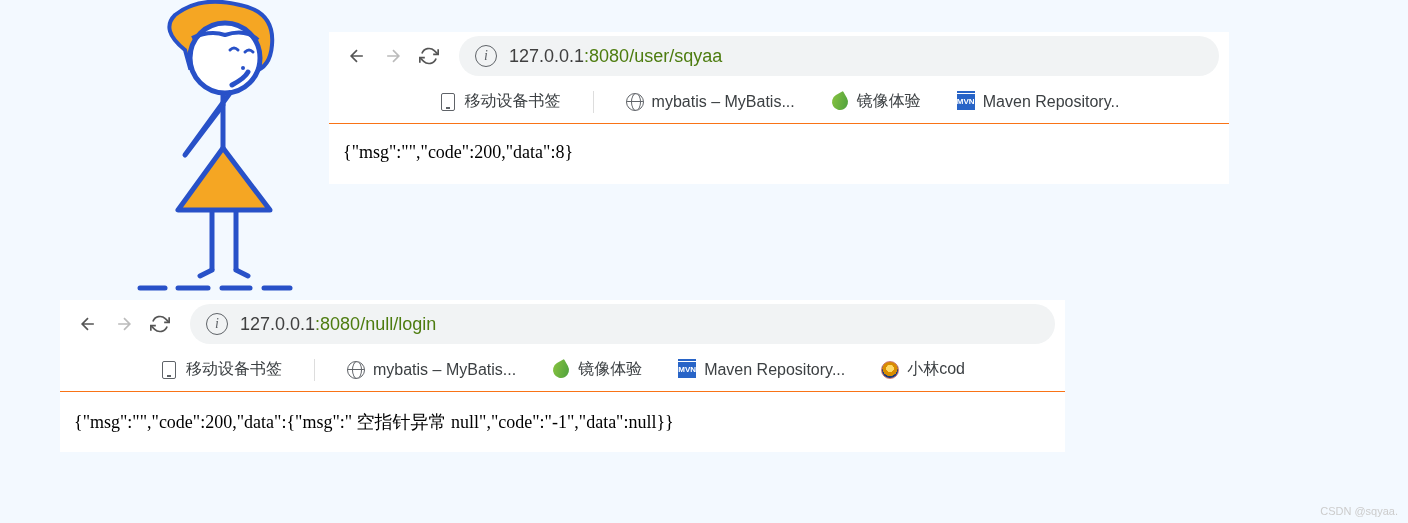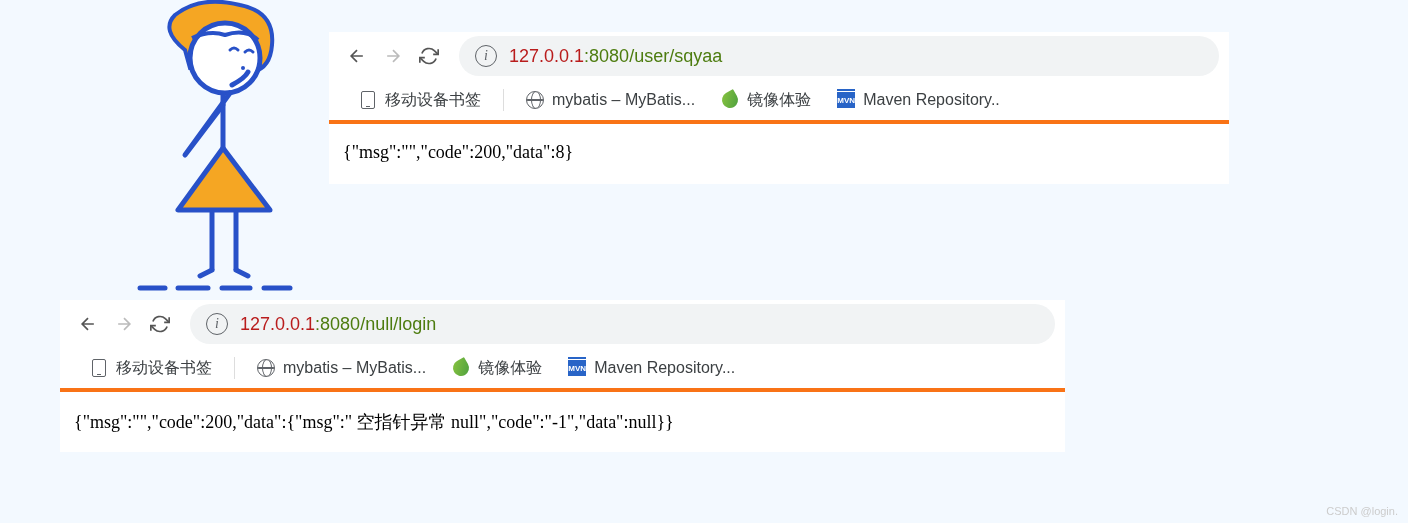--- a/index.html
+++ b/index.html
@@ -69,31 +69,32 @@
       border-radius: 50%;
       display: flex;
       align-items: center;
       justify-content: center;
       font-family: Georgia, serif;
       font-style: italic;
       font-size: 14px;
       margin-right: 12px;
       color: #5f6368;
     }
-    .url-host { color: #b91c1c; }
+    .url-host { color: #404040; }
     .url-port, .url-path { color: #4d7c0f; }
     
     .bookmarks-bar {
       display: flex;
       align-items: center;
       height: 44px;
       padding: 0 20px;
       background: #fff;
-      border-bottom: 4px solid #f97316;
-      gap: 6px;
+      border-bottom: 1px solid #f97316;
+      gap: 16px;
+      justify-content: center;
     }
     .bookmark-item {
       display: flex;
       align-items: center;
       gap: 8px;
       padding: 4px 10px;
       color: #3c4043;
       font-size: 16px;
       white-space: nowrap;
     }
@@ -355,17 +356,23 @@
           <span class="icon-leaf"></span>
         </span>
       <span>镜像体验</span>
     </div>
     <div class="bookmark-item">
       <span class="bm-icon">
           <span class="icon-mvn">MVN</span>
         </span>
       <span>Maven Repository...</span>
     </div>
+    <div class="bookmark-item">
+      <span class="bm-icon">
+          <span class="icon-avatar"></span>
+        </span>
+      <span>小林cod</span>
+    </div>
   </div>
   <div class="content-area">{"msg":"","code":200,"data":{"msg":" 空指针异常 null","code":"-1","data":null}}</div>
 </div>
 
-<div class="watermark">CSDN @login.</div>
+<div class="watermark">CSDN @sqyaa.</div>
 
 </body></html>

